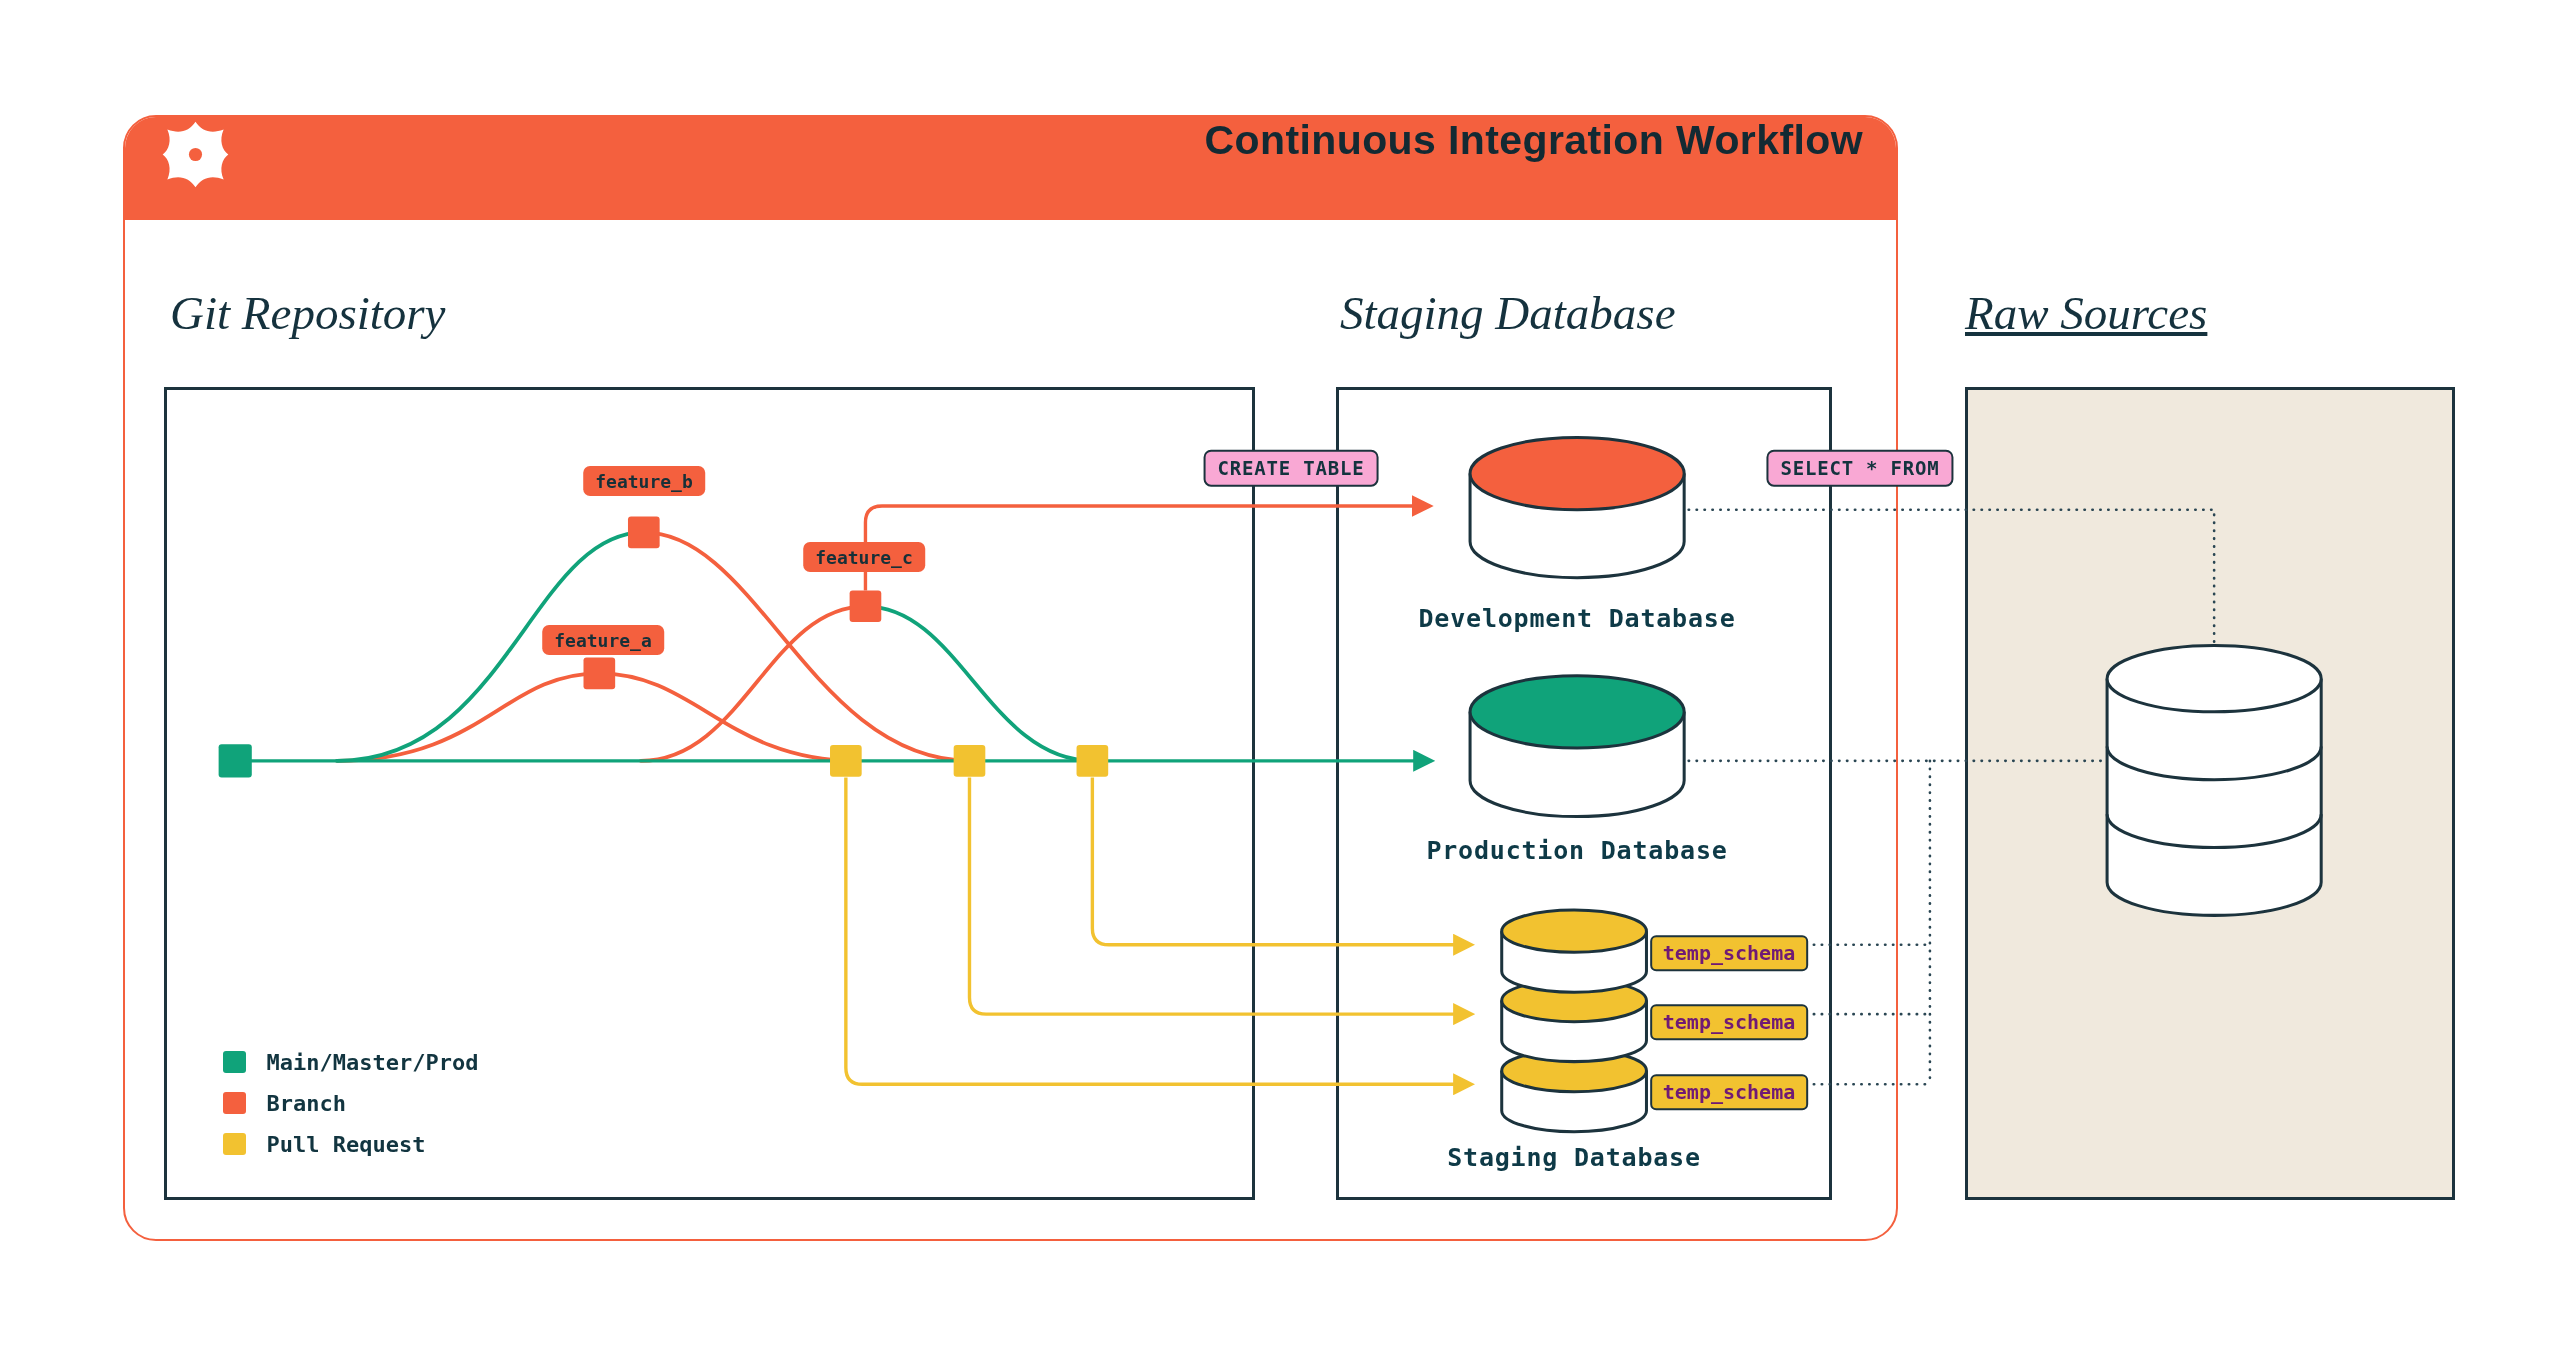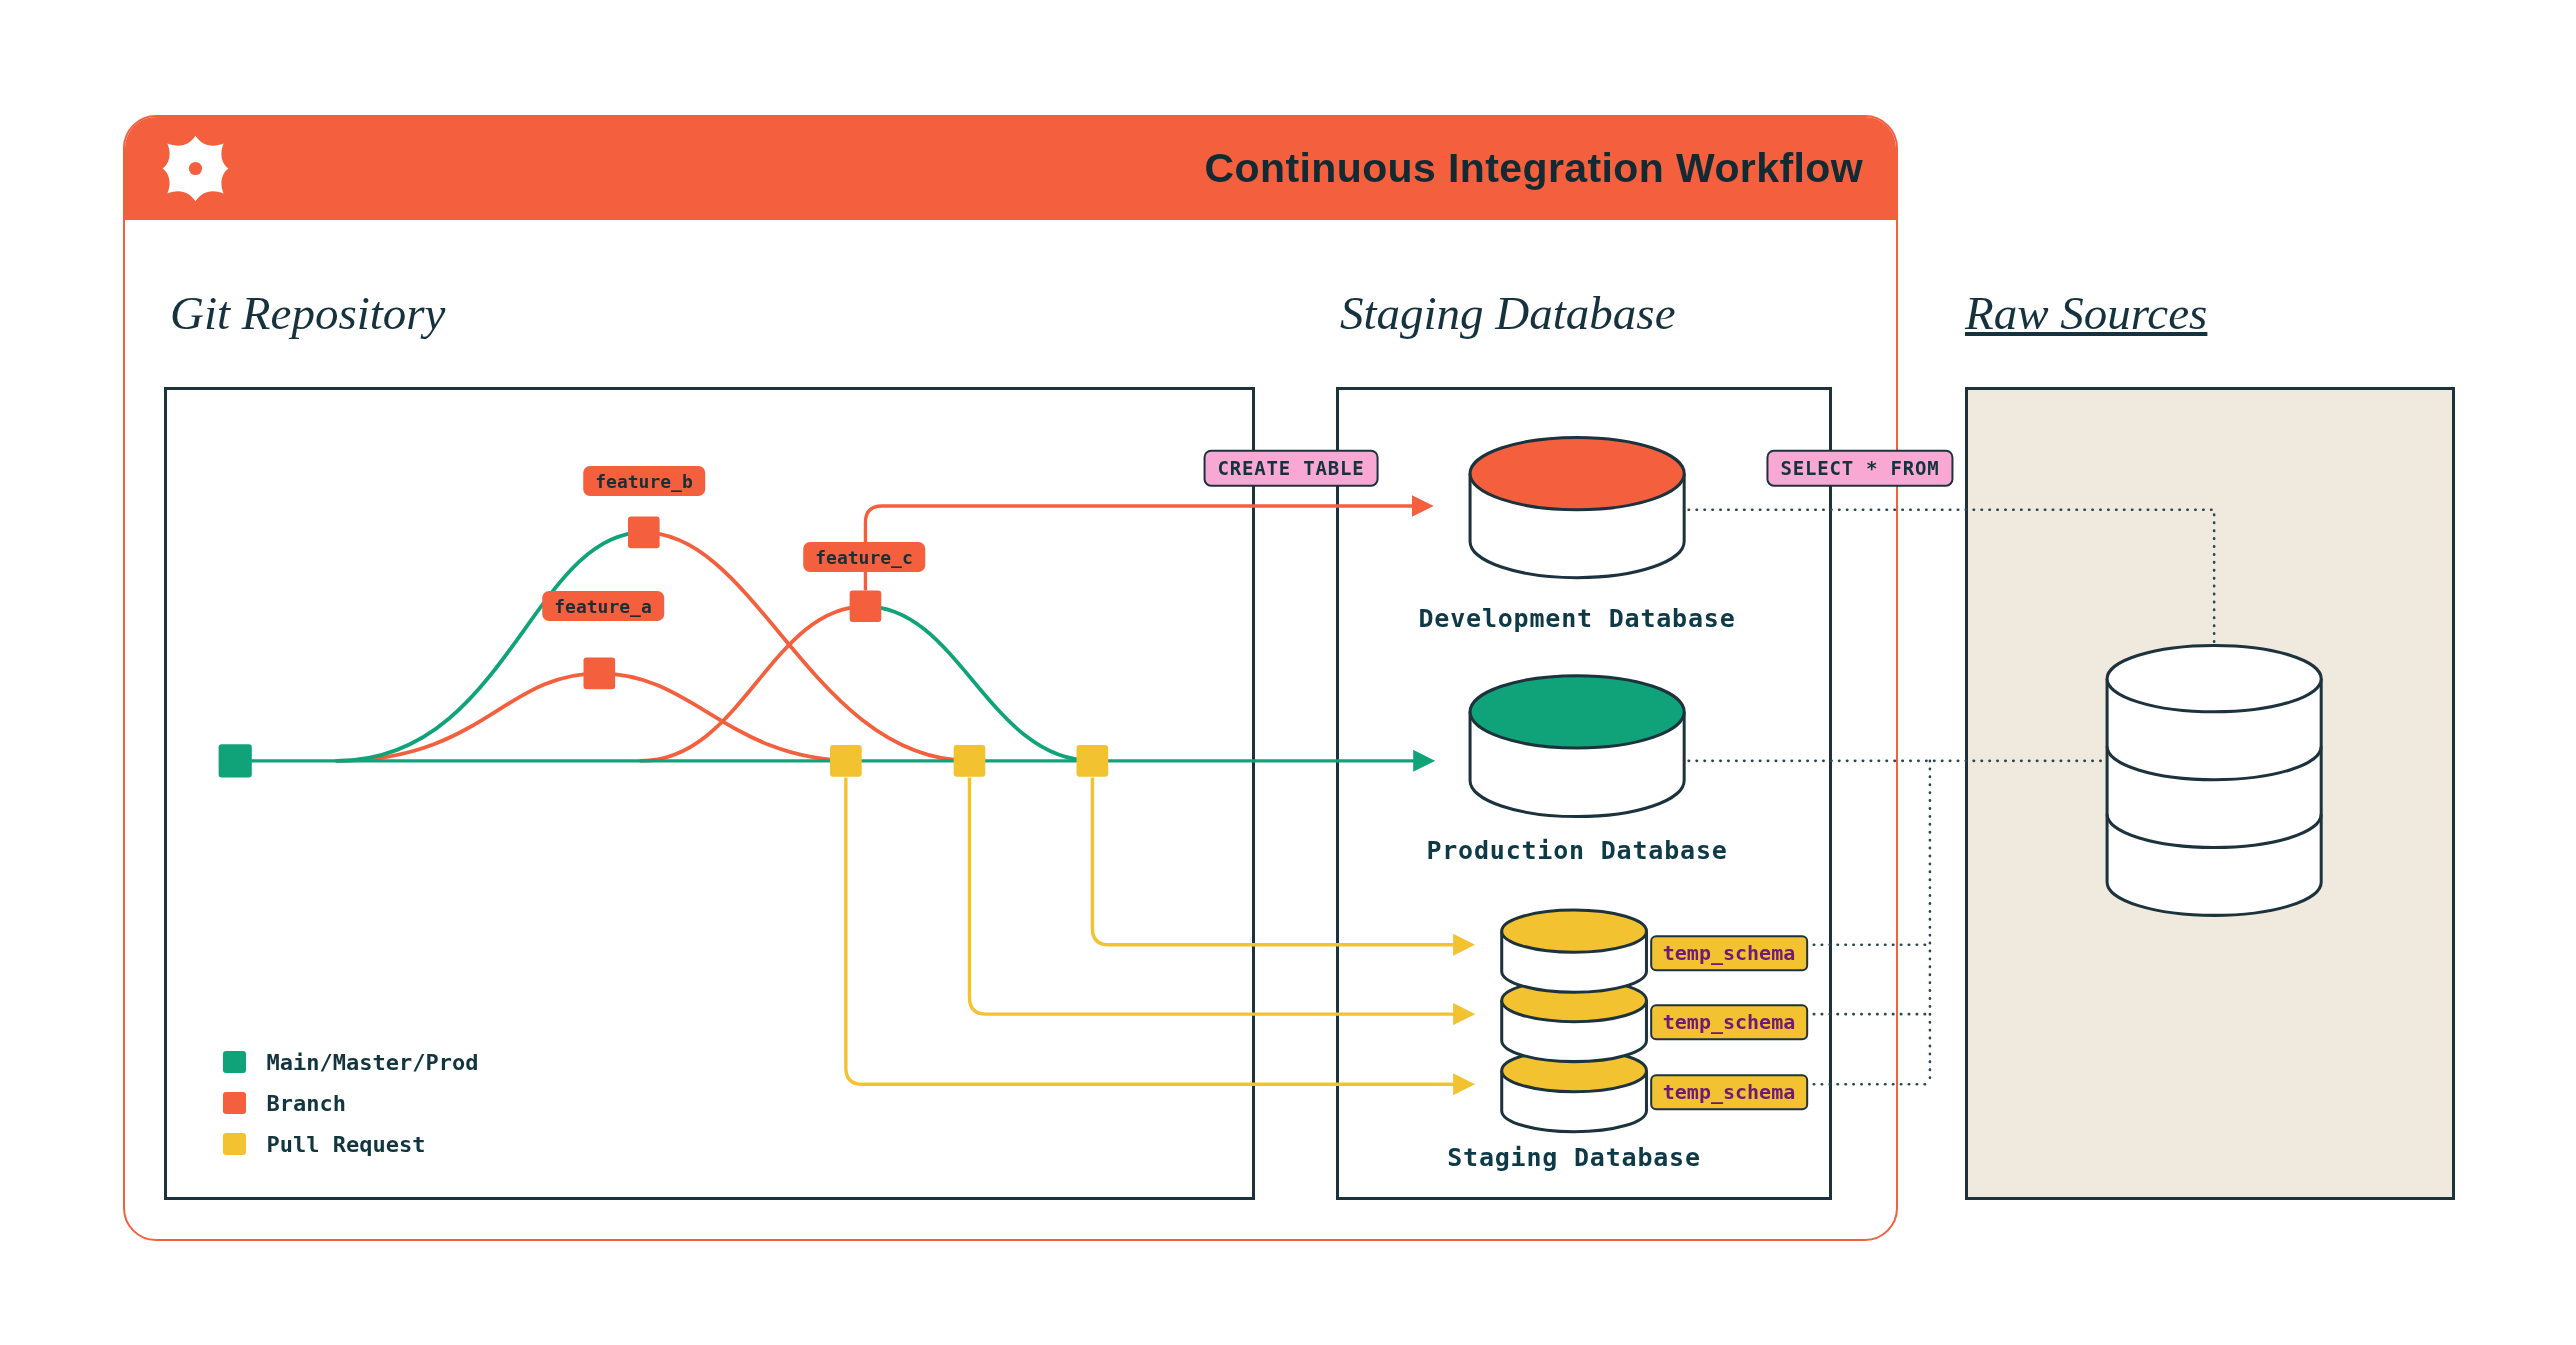--- a/index.html
+++ b/index.html
@@ -1,21 +1,21 @@
 <!DOCTYPE html>
 <html style="font-size:12px"><head>
 <meta charset="utf-8">
 <style>
   html,body{margin:0;padding:0;background:#ffffff;}
   *{box-sizing:border-box;}
   .stage{position:relative;width:2576px;height:1346px;background:#ffffff;overflow:hidden;
          font-family:"Liberation Sans",sans-serif;}
   .card{position:absolute;left:123px;top:115px;width:1775px;height:1126px;
         border:2.3px solid #F4603E;border-radius:33px;background:#ffffff;overflow:hidden;}
-  .card-header{height:103px;background:#F4603E;display:flex;align-items:center;}
+  .card-header{height:103px;background:#F4603E;display:flex;}
   .logo{margin-left:33px;width:75px;height:75px;display:block;}
   .title{margin:0 33px 0 auto;font-size:41px;font-weight:bold;color:#132A33;letter-spacing:0.4px;}
   .section-label{position:absolute;top:286px;font-family:"Liberation Serif",serif;font-style:italic;
                  font-size:47px;color:#15323E;white-space:nowrap;}
   .panel{position:absolute;border:3px solid #1C333D;background:#ffffff;}
   .git-panel{left:164px;top:387px;width:1091px;height:813px;}
   .target-panel{left:1336px;top:387px;width:496px;height:813px;}
   .raw-panel{left:1965px;top:387px;width:490px;height:813px;background:#F0E9DD;}
   .diagram{position:absolute;left:0;top:0;pointer-events:none;}
   .badge,.db-label{position:absolute;transform:translate(-50%,-50%);white-space:nowrap;
@@ -126,21 +126,21 @@
       <rect x="833" y="685" width="42" height="42" rx="4" fill="#F4603E"></rect>
       <rect x="774" y="872" width="42" height="42" rx="4" fill="#F4603E"></rect>
       <rect x="1127" y="783" width="42" height="42" rx="4" fill="#F4603E"></rect>
       <rect x="1101" y="988" width="42" height="42" rx="4" fill="#F2C230"></rect>
       <rect x="1265" y="988" width="42" height="42" rx="4" fill="#F2C230"></rect>
       <rect x="1428" y="988" width="42" height="42" rx="4" fill="#F2C230"></rect>
     </g>
   </svg>
 
   <div class="badge branch-badge" style="left:644px;top:481px;">feature_b</div>
-  <div class="badge branch-badge" style="left:603px;top:606px;">feature_a</div>
+  <div class="badge branch-badge" style="left:603px;top:640px;">feature_a</div>
   <div class="badge branch-badge" style="left:864px;top:557px;">feature_c</div>
 
   <div class="badge op-badge" style="left:1291px;top:468px;">CREATE TABLE</div>
   <div class="badge op-badge" style="left:1860px;top:468px;">SELECT * FROM</div>
 
   <div class="badge schema-badge" style="left:1729px;top:945px;">temp_schema</div>
   <div class="badge schema-badge" style="left:1729px;top:1014px;">temp_schema</div>
   <div class="badge schema-badge" style="left:1729px;top:1084px;">temp_schema</div>
 
   <div class="db-label" style="left:1577px;top:618px;">Development Database</div>

